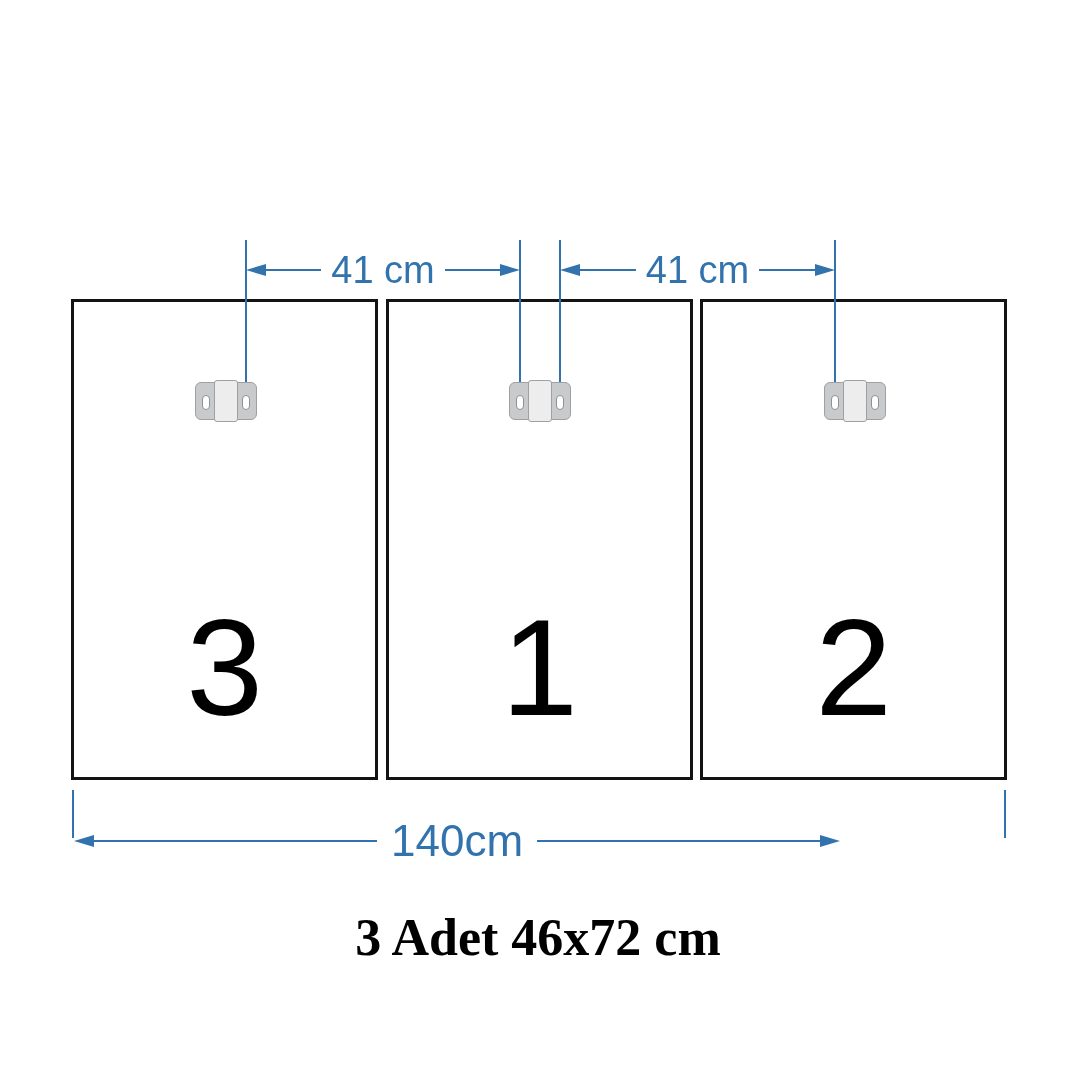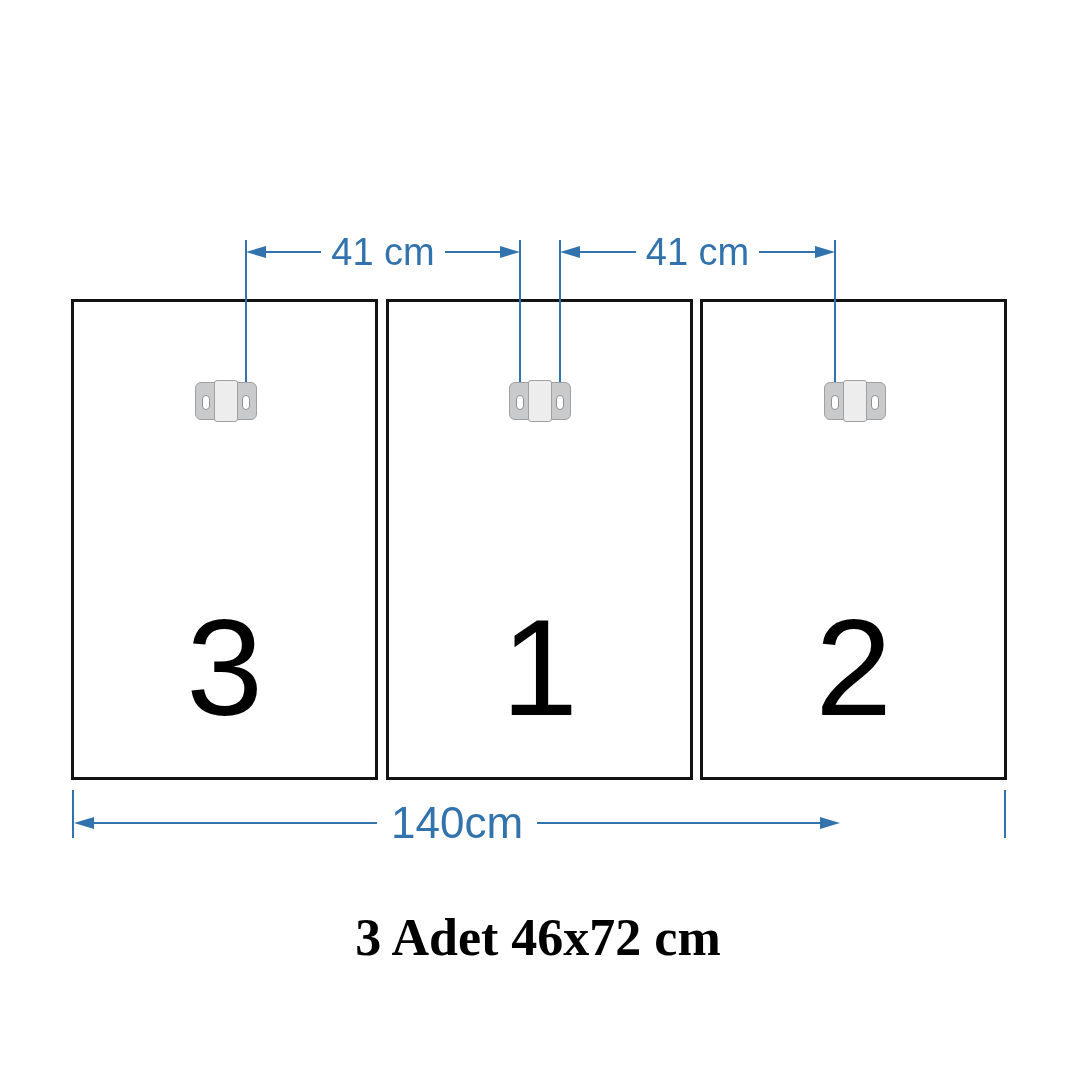--- a/index.html
+++ b/index.html
@@ -20,21 +20,21 @@
     background:#ffffff;border:3px solid var(--panel-border);
   }
   .panel-num{
     position:absolute;left:0;right:0;top:296px;text-align:center;
     font-size:138px;line-height:1;color:#000000;font-weight:400;
   }
   
   .vline{position:absolute;top:240px;width:2px;height:146px;background:var(--blue);}
   
   .dim-h{
-    position:absolute;height:38px;display:flex;align-items:center;color:var(--blue);
+    position:absolute;height:38px;display:flex;align-items:center;color:var(--blue);margin-top:18px;
   }
   .dim-h .dline{flex:1;height:2px;background:var(--blue);}
   .arr{width:0;height:0;border-top:6px solid transparent;border-bottom:6px solid transparent;flex:0 0 auto;}
   .arr-l{border-right:20px solid var(--blue);}
   .arr-r{border-left:20px solid var(--blue);}
   .dim-label{
     flex:0 0 auto;margin:0 10px;font-size:38px;line-height:38px;white-space:nowrap;color:var(--blue);
   }
   .dim-bottom .dim-label{font-size:44px;line-height:44px;margin:0 14px;}
   

